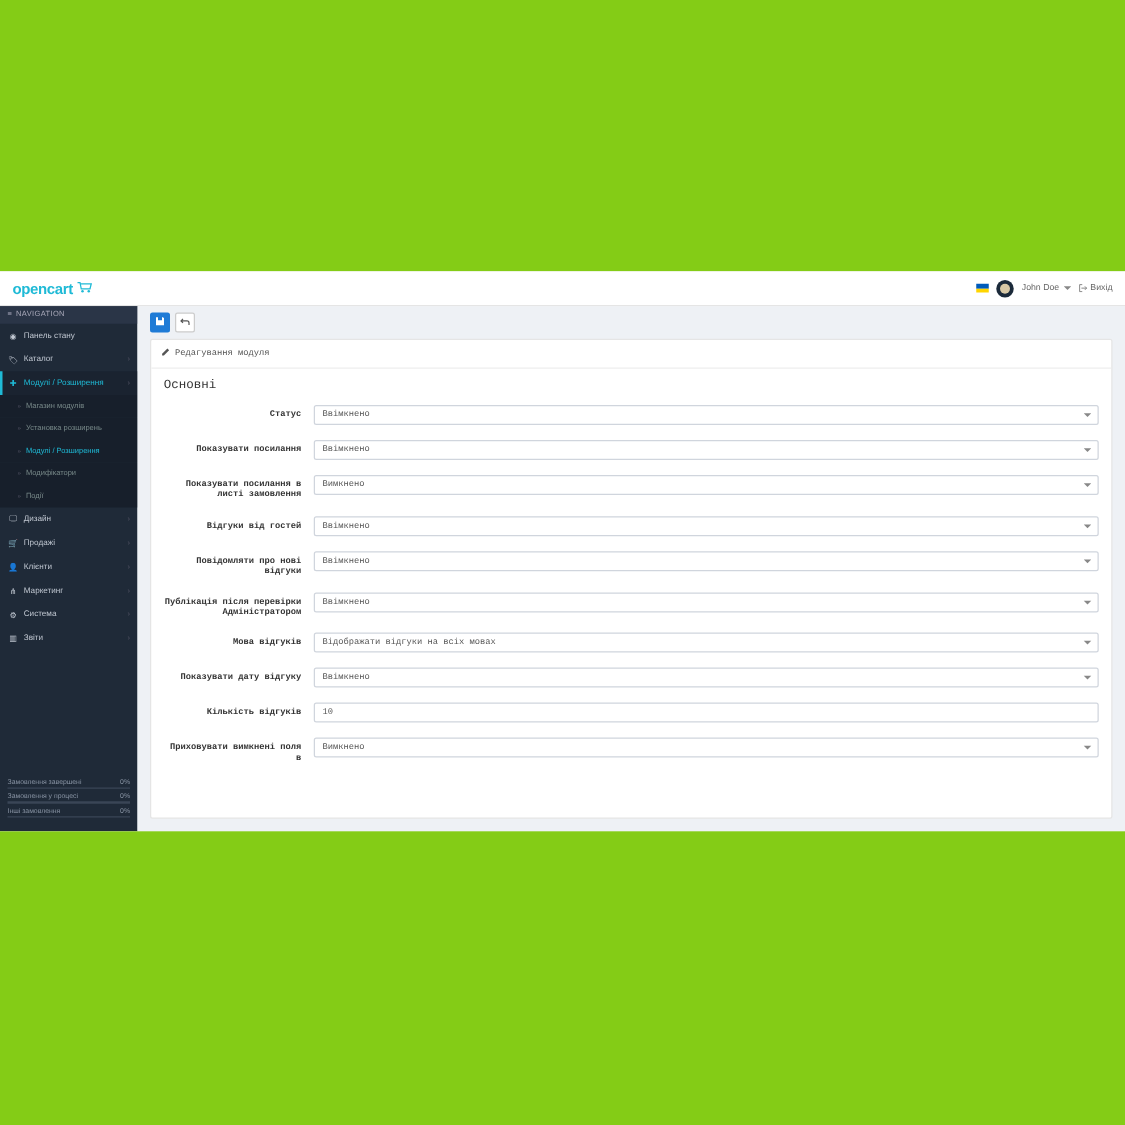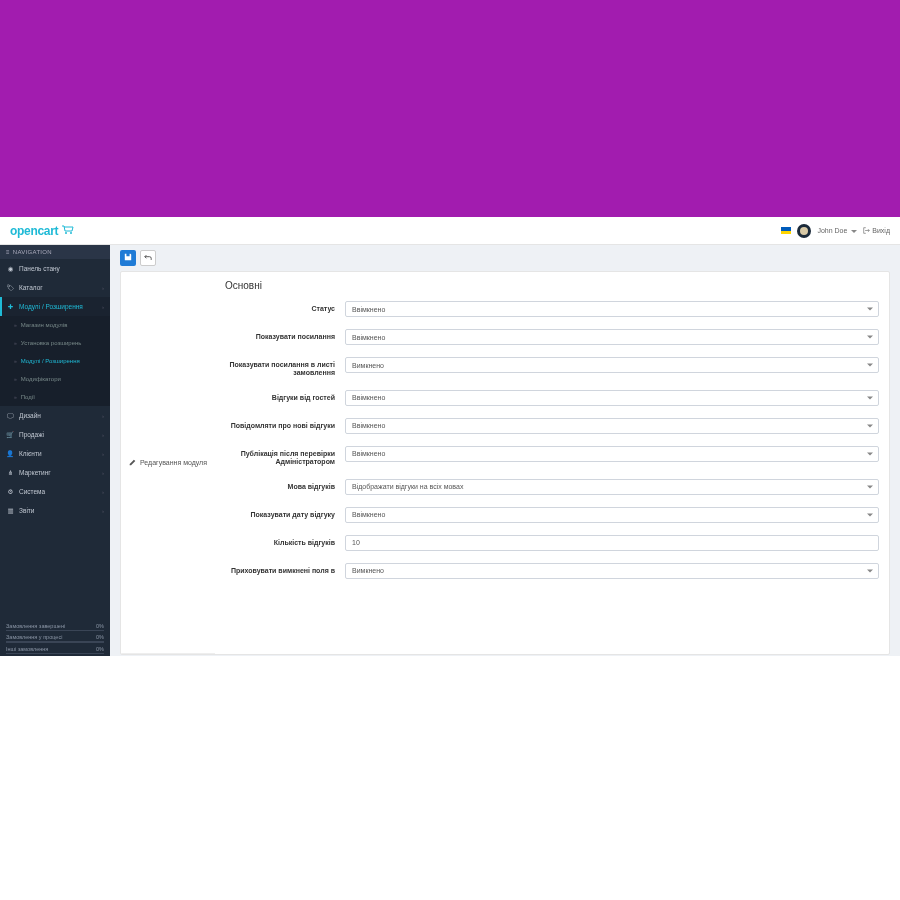--- a/index.html
+++ b/index.html
@@ -1,17 +1,17 @@
 <!DOCTYPE html>
 <html><head>
 <meta charset="utf-8">
 <style>
 * { box-sizing: border-box; margin: 0; padding: 0; }
 body { font-family: Arial, Helvetica, sans-serif; background: #fff; font-size: 8px; color: #333; }
-.outer { width: 900px; height: 656px; position: relative; overflow: hidden; background: #a21caf; }
+.outer { width: 900px; height: 900px; position: relative; overflow: hidden; background: #84cc16; }
 .app { position: absolute; top: 217px; left: 0; width: 900px; height: 448px; background: #f0f2f5; overflow: hidden; }
 
 
 .topbar { height: 28px; background: #fff; display: flex; align-items: center; padding: 0 10px; border-bottom: 1px solid #e5e5e5; }
 .logo { color: #1fbad6; font-weight: bold; font-size: 12px; letter-spacing: -0.3px; display: flex; align-items: center; }
 .logo-cart { display: inline-block; margin-left: 3px; }
 .topbar-right { margin-left: auto; display: flex; align-items: center; gap: 6px; font-size: 7px; color: #666; }
 .flag { width: 10px; height: 7px; display: inline-flex; flex-direction: column; }
 .flag .t { flex:1; background:#005bbb; } .flag .b { flex:1; background:#ffd500; }
 .avatar { width: 14px; height: 14px; border-radius: 50%; background: #1b2a3a; display: flex; align-items: center; justify-content: center; }
@@ -43,21 +43,21 @@
 .page-header { padding: 5px 10px; display: flex; align-items: center; justify-content: space-between; }
 .page-title { font-size: 12.5px; font-weight: 300; color: #1fbad6; }
 .page-title .sub { color: #555; }
 .crumbs { font-size: 6.5px; color: #999; margin-top: 1px; }
 .crumbs a { color: #1fbad6; text-decoration: none; }
 .header-actions { display: flex; gap: 4px; }
 .btn { width: 16px; height: 16px; border-radius: 2px; display: flex; align-items: center; justify-content: center; cursor: pointer; }
 .btn-primary { background: #1f7bd6; color: #fff; }
 .btn-default { background: #fff; color: #555; border: 1px solid #ccc; }
 
-.panel { margin: 0 10px 10px; background: #fff; border: 1px solid #e5e5e5; border-radius: 2px; flex: 1; overflow: hidden; display: flex; flex-direction: row; }
+.panel { margin: 0 10px 10px; background: #fff; border: 1px solid #e5e5e5; border-radius: 2px; flex: 1; overflow: hidden; display: flex; flex-direction: column; font-family: Liberation Mono, monospace; }
 .panel-head { padding: 6px 8px; border-bottom: 1px solid #eee; font-size: 7px; color: #555; display: flex; align-items: center; gap: 4px; }
 .panel-body { padding: 8px 10px; overflow: hidden; flex: 1; }
 .section-title { font-size: 10px; font-weight: 400; color: #333; margin-bottom: 10px; }
 .form-row { display: flex; align-items: flex-start; margin-bottom: 12px; }
 .form-label { width: 120px; text-align: right; padding-right: 10px; font-size: 7px; font-weight: bold; color: #333; line-height: 1.2; padding-top: 4px; }
 .form-control { flex: 1; }
 .select, .input { width: 100%; height: 16px; border: 1px solid #d0d5dd; border-radius: 2px; background: #fff; font-size: 7px; color: #555; padding: 0 16px 0 6px; position: relative; display: flex; align-items: center; }
 .select .sel-caret { position: absolute; right: 5px; top: 50%; transform: translateY(-50%); width: 0; height: 0; border-left: 3px solid transparent; border-right: 3px solid transparent; border-top: 3px solid #888; }
 </style>
 </head>

